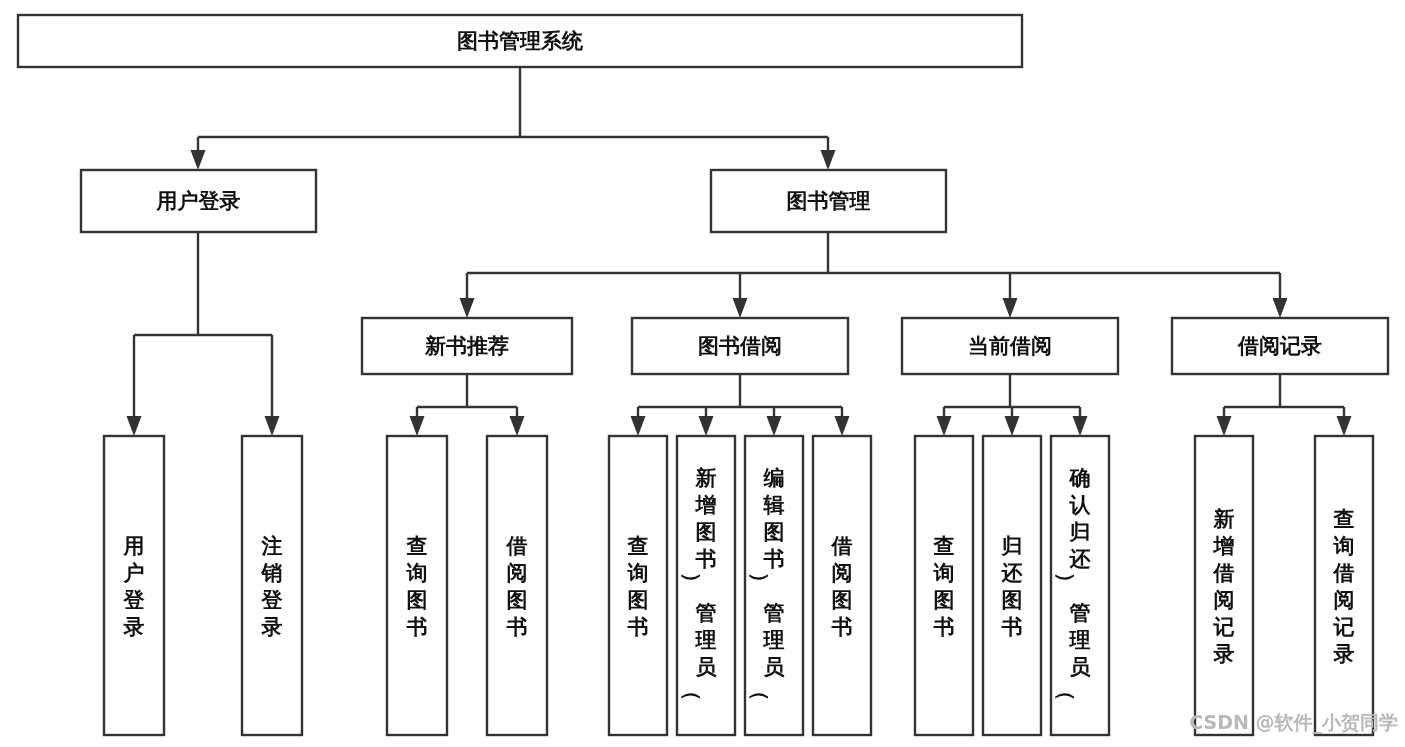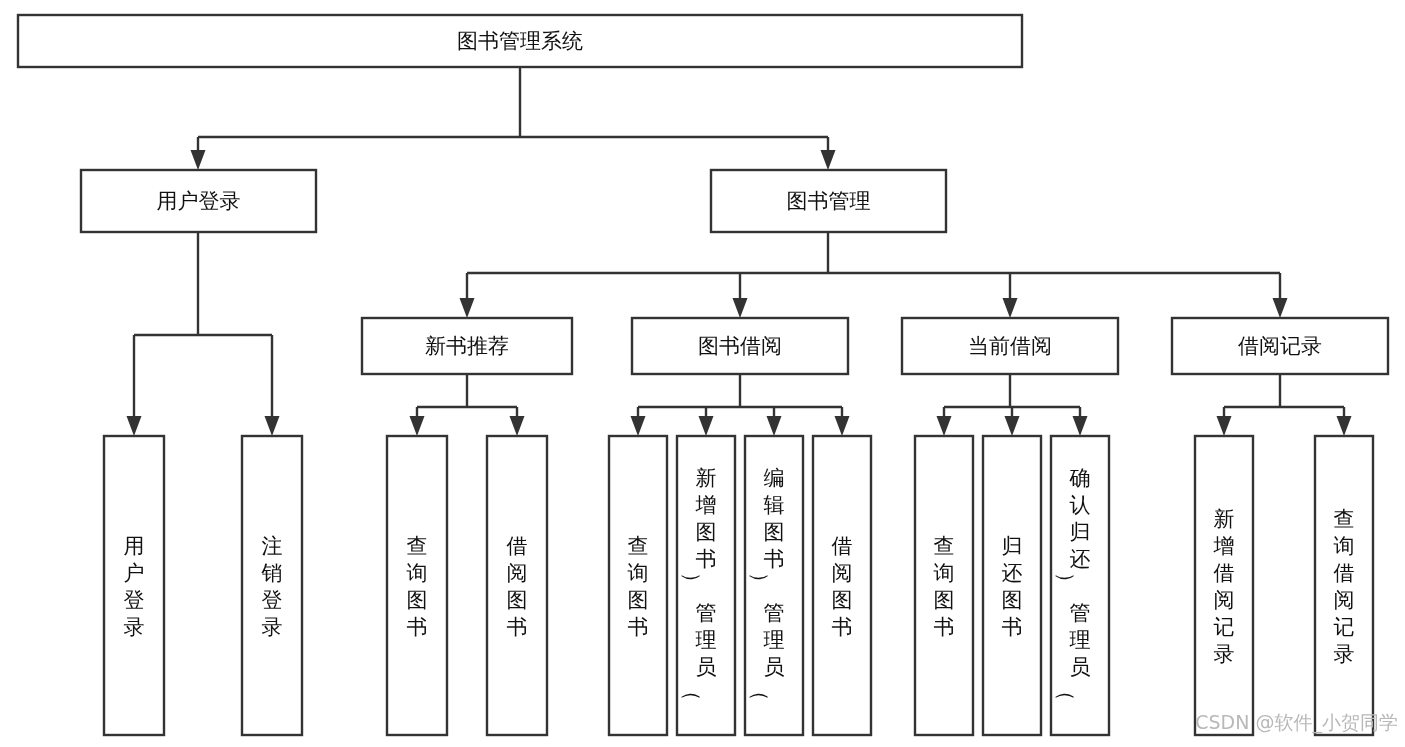--- a/index.html
+++ b/index.html
@@ -10,20 +10,21 @@
   }
   body {
     font-family: "DejaVu Sans", "Liberation Sans", sans-serif;
   }
   #diagram-root {
     position: relative;
     width: 1405px;
     height: 747px;
     background: #ffffff;
     overflow: hidden;
+    font-weight: bold;
   }
   svg.diagram-canvas {
     position: absolute;
     left: 0;
     top: 0;
     width: 1405px;
     height: 747px;
   }
   .node-box {
     fill: #ffffff;

